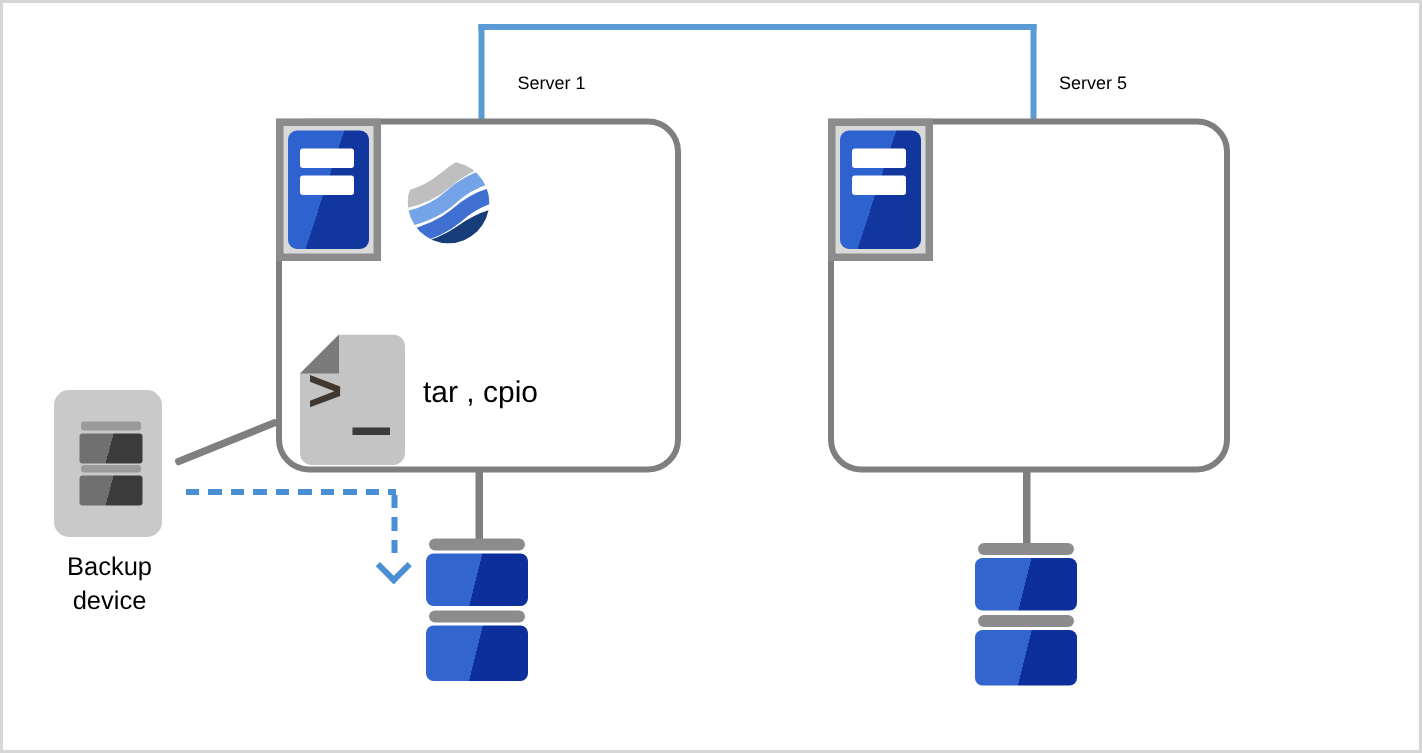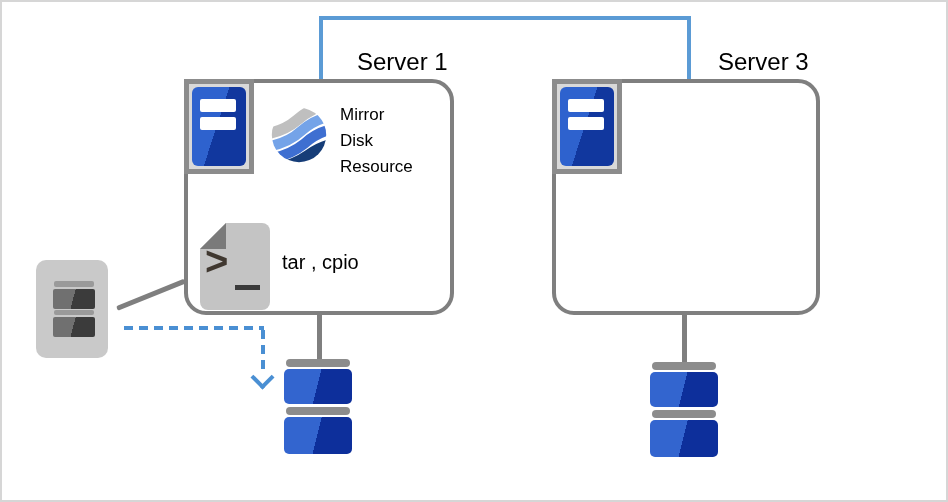--- a/index.html
+++ b/index.html
@@ -9,21 +9,21 @@
     font-family:"Liberation Sans",sans-serif;color:#000;
   }
   .abs{position:absolute;}
   
   .blue-link{left:317px;top:14px;width:372px;height:65px;box-sizing:border-box;
     border-top:4px solid #5B9BD5;border-left:4px solid #5B9BD5;border-right:4px solid #5B9BD5;}
   
   .server-box{box-sizing:border-box;border:4px solid #7f7f7f;border-radius:22px;background:#fff;}
   .server1-box{left:182px;top:77px;width:270px;height:236px;}
   .server2-box{left:550px;top:77px;width:268px;height:236px;}
-  .server-label{font-size:24px;white-space:nowrap;margin-left:12px;}
+  .server-label{font-size:12px;white-space:nowrap;}
   .server1-label{left:343px;top:46px;}
   .server2-label{left:704px;top:46px;}
   
   .server-icon{width:70px;height:95px;box-sizing:border-box;background:#d9d9d9;border:5px solid #8c8c8c;}
   .server1-icon{left:182px;top:77px;}
   .server2-icon{left:550px;top:77px;}
   .server-icon .tower{position:absolute;left:3px;top:3px;right:3px;bottom:3px;border-radius:6px;
     background:linear-gradient(108deg,#2e62ce 47%,#11379e 47%);}
   .server-icon .bar{position:absolute;left:8px;width:36px;height:13px;background:#fff;border-radius:2px;}
   .server-icon .bar.b1{top:12px;}
@@ -73,21 +73,21 @@
   .backup-label{left:18px;top:364px;width:106px;text-align:center;font-size:17px;line-height:23px;}
 </style>
 </head>
 <body>
 
 <div class="canvas">
 
   <div class="abs blue-link"></div>
 
   <div class="abs server-label server1-label">Server 1</div>
-  <div class="abs server-label server2-label">Server 3</div>
+  <div class="abs server-label server2-label">Server 5</div>
 
   <div class="abs server-box server1-box"></div>
   <div class="abs server-box server2-box"></div>
 
   <div class="abs server-icon server1-icon">
     <div class="tower">
       <div class="bar b1"></div>
       <div class="bar b2"></div>
     </div>
   </div>
@@ -106,25 +106,20 @@
       </defs>
     <g clip-path="url(#gc)">
       <rect x="0" y="0" width="64" height="64" fill="#ffffff"></rect>
       <path d="M -4 31 Q 16 28 30 16 Q 38 9 48 4" fill="none" stroke="#bfbfbf" stroke-width="12"></path>
       <path d="M -4 45 Q 20 41 34 28 Q 46 17 64 12" fill="none" stroke="#74a3e8" stroke-width="11"></path>
       <path d="M -2 58 Q 22 54 38 41 Q 50 30 66 26" fill="none" stroke="#3e6fd1" stroke-width="11"></path>
       <path d="M -2 68 L -2 64 Q 22 60 38 49 Q 52 39 66 36 L 66 68 Z" fill="#163d78"></path>
     </g>
   </svg>
 
-  <div class="abs mdr-label">
-    <div>Mirror</div>
-    <div>Disk</div>
-    <div>Resource</div>
-  </div>
 
   <div class="abs script-icon">
     <svg viewBox="0 0 70 87" width="70" height="87">
       <path d="M26 0 H62 A8 8 0 0 1 70 8 V79 A8 8 0 0 1 62 87 H8 A8 8 0 0 1 0 79 V26 Z" fill="#c4c4c4"></path>
       <path d="M26 0 L0 26 L26 26 Z" fill="#7a7a7a"></path>
     </svg>
     <span class="glyph-gt">&gt;</span>
     <span class="glyph-underscore"></span>
   </div>
   <div class="abs tar-label">tar , cpio</div>
@@ -151,15 +146,17 @@
     <div class="platter p2"></div>
   </div>
 
   <div class="abs backup-icon">
     <div class="slot s1"></div>
     <div class="drive d1"></div>
     <div class="slot s2"></div>
     <div class="drive d2"></div>
   </div>
   <div class="abs backup-label">
+    <div>Backup</div>
+    <div>device</div>
   </div>
 
 </div>
 
 </body></html>

